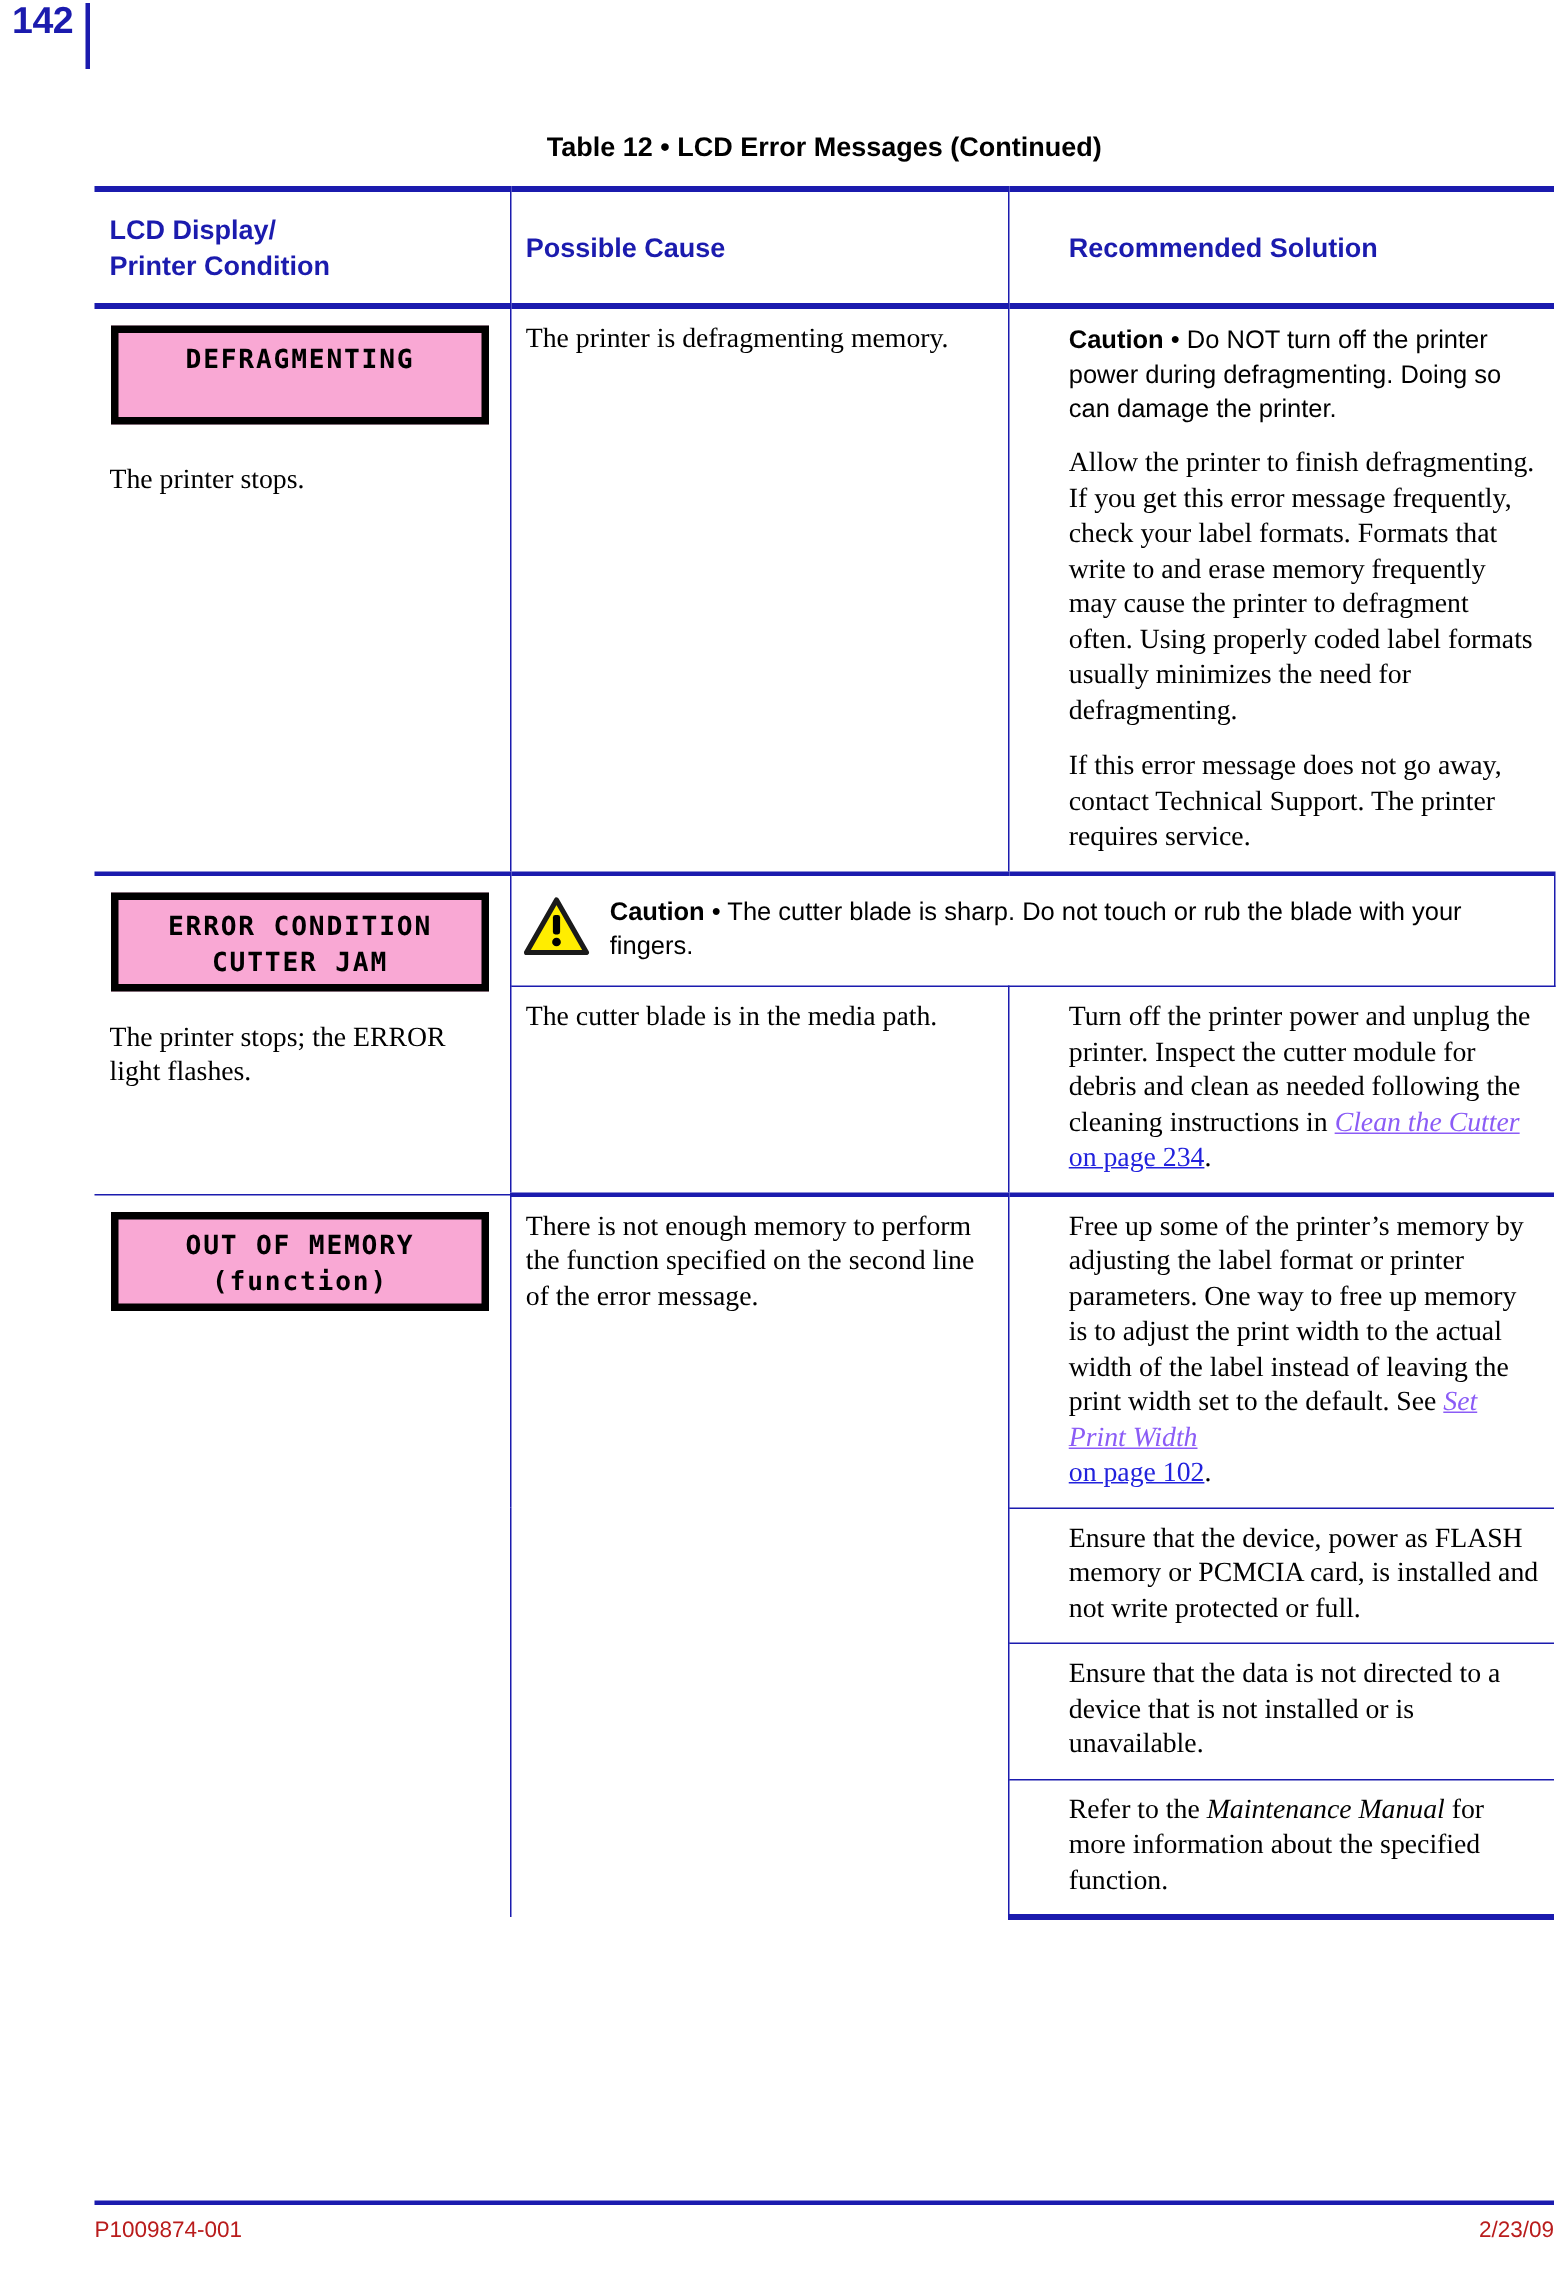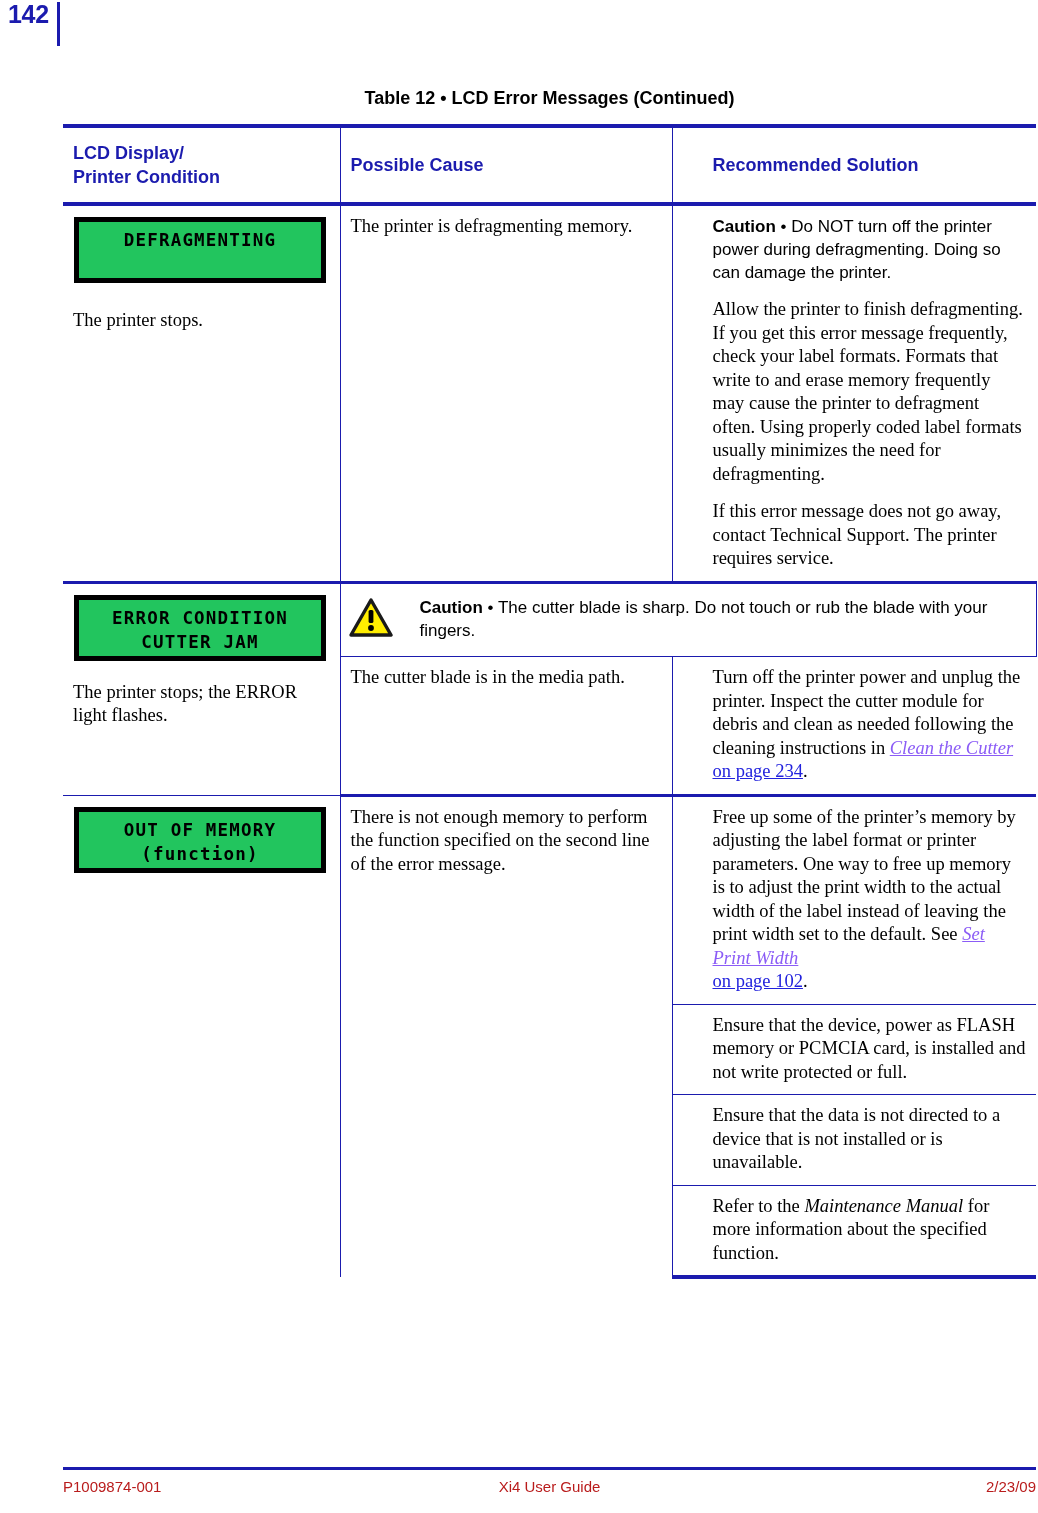--- a/index.html
+++ b/index.html
@@ -120,21 +120,21 @@
   td.block-bottom { border-bottom: 3px solid #1b1bae; }
   td.no-bottom    { border-bottom: none; }
 
   tr.final-row td { border-bottom: 4px solid #1b1bae; }
 
   
   .lcd {
     width: 252px;
     height: 66px;
     border: 5px solid #000000;
-    background: #22c55e;
+    background: #f9a8d4;
     box-sizing: border-box;
     margin: 2px 0 0 1px;
     padding-top: 6px;
   }
   .lcd.tall { height: 66px; }
   .lcd-line {
     font-family: "DejaVu Sans Mono", "Liberation Mono", monospace;
     font-size: 17.5px;
     font-weight: bold;
     letter-spacing: 1.2px;
@@ -159,21 +159,20 @@
     display: flex;
     align-items: flex-start;
     gap: 14px;
   }
   .caution-icon { flex: 0 0 auto; margin-top: 2px; }
   .caution-body {
     font-family: "Liberation Sans", sans-serif;
     font-size: 17px;
     line-height: 23px;
     color: #000000;
-    margin-left: 13px;
   }
   .caution-body b { font-weight: bold; }
 
   
   p.para { margin: 0 0 0 0; }
   p.para + p.para { margin-top: 14px; }
   .sans { font-family: Liberation Sans, sans-serif; font-size: 17px; line-height: 23px; }
   .sans b { font-weight: bold; }
   .link { color: #2222dd; }
   .link-italic { color: #8b5cf6; font-style: italic; }
@@ -316,15 +315,14 @@
         <p class="para"><span>Refer to the </span><span class="ital">Maintenance Manual</span><span> for more information about the specified function.</span></p>
       </td>
     </tr>
 
   </tbody>
 </table>
 
 <div class="footer-rule"></div>
 <div class="footer">
   <span class="f-left">P1009874-001</span>
-  <span class="f-center">Xi4 User Guide</span>
   <span class="f-right">2/23/09</span>
 </div>
 
 </body></html>

